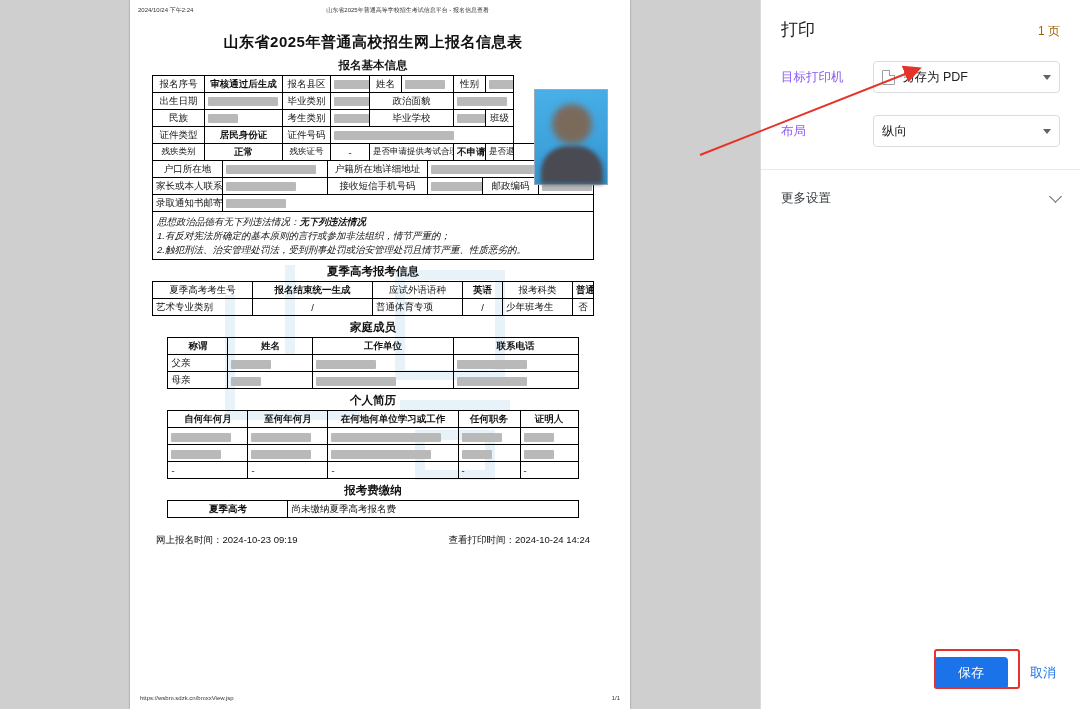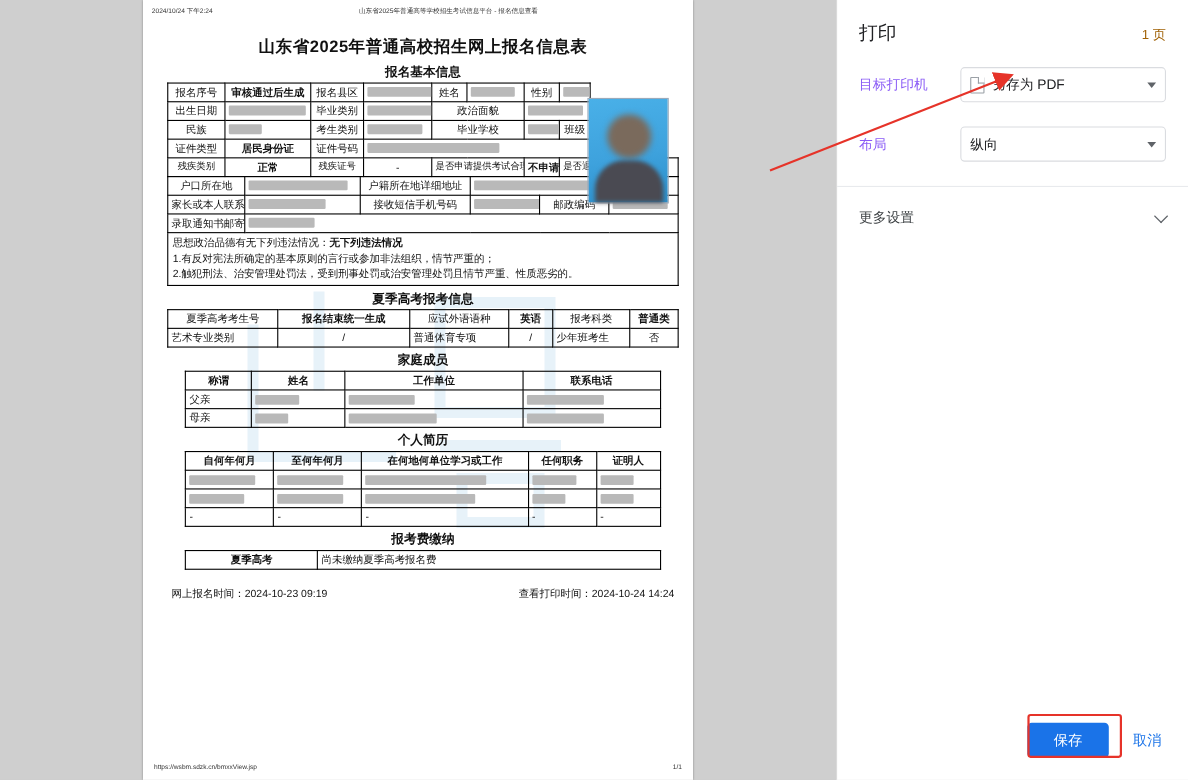--- a/index.html
+++ b/index.html
@@ -24,21 +24,21 @@
     margin-top:0; overflow:hidden;
     box-shadow:0 0 2px rgba(0,0,0,.35);
   }
   .pg-head { display:flex; justify-content:space-between; align-items:center;
     font-size:6px; color:#333; padding:6px 8px 0 8px; }
   .pg-head .center { font-size:6px; }
   .pg-foot { position:absolute; bottom:8px; left:0; right:0;
     display:flex; justify-content:space-between; padding:0 10px;
     font-size:6px; color:#333; }
 
-  .doc { padding:12px 13px 0 22px; position:relative; z-index:2;}
+  .doc { padding:12px 36px 0 22px; position:relative; z-index:2;}
   .doc-title { text-align:center; font-weight:bold; font-size:15px; letter-spacing:.5px; margin:6px 0 6px; }
   .sec-title { text-align:center; font-weight:bold; font-size:11.5px; margin:4px 0 2px; }
 
   table.grid { width:100%; border-collapse:collapse; table-layout:fixed; }
   table.grid td, table.grid th {
     border:1px solid #000; height:17px; font-size:9.5px; padding:0 3px;
     vertical-align:middle; white-space:nowrap; overflow:hidden;
   }
   .lbl { text-align:center; }
   .bold { font-weight:bold; }
@@ -49,21 +49,21 @@
   .r25{width:25px}.r30{width:30px}
 
   .photo { position:absolute; right:22px; top:74px; width:74px; height:96px;
     background:linear-gradient(170deg,#49b0e8 0%,#3ea2dd 55%,#2b8fcb 100%);
     border:1px solid #9ab; z-index:5; }
   .photo .face { position:absolute; left:17px; top:14px; width:40px; height:40px;
     border-radius:50%; background:#7a6a5c; filter:blur(3px); }
   .photo .body { position:absolute; left:6px; bottom:0; width:62px; height:38px;
     border-radius:26px 26px 0 0; background:#4a4a52; filter:blur(2px); }
 
-  .block-note { border:1px solid #000; border-top:none; font-size:9.5px; padding:3px 4px; line-height:1.45; }
+  .block-note { border:1px solid #000; border-top:none; font-size:9.5px; padding:3px 4px; line-height:1.45;font-style:italic; }
   .block-note .hl { font-weight:bold; }
   .footer-line { display:flex; justify-content:space-between; font-size:9.5px; margin-top:16px; padding:0 4px; }
 
   
   .watermark { position:absolute; inset:0; z-index:1; pointer-events:none;
     display:flex; align-items:center; justify-content:center; }
   .watermark svg { opacity:.35; }
 
   
   .print-pane {

